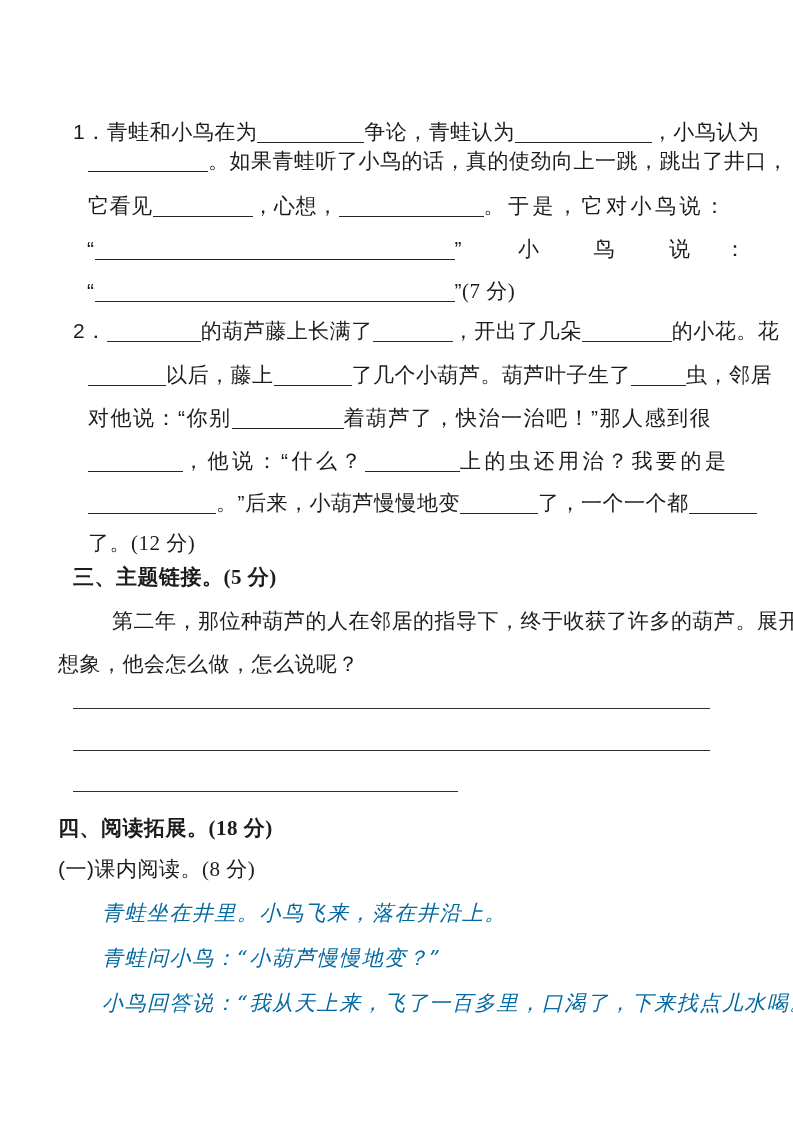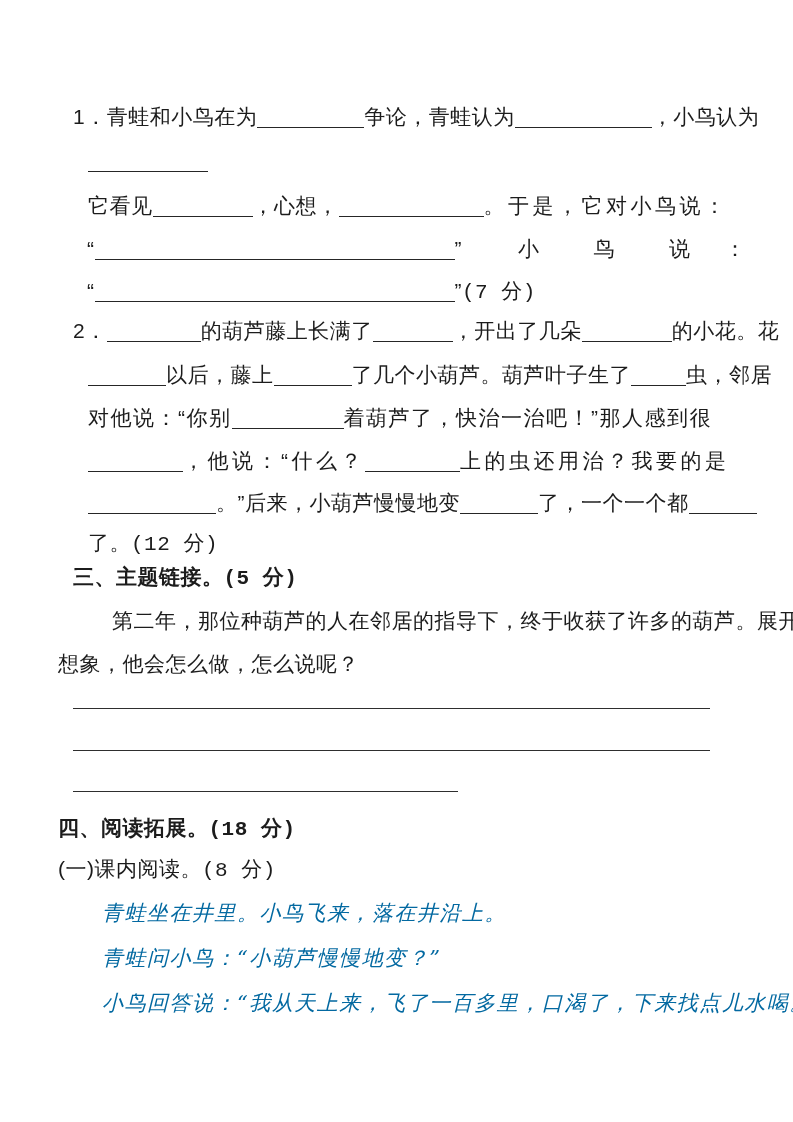--- a/index.html
+++ b/index.html
@@ -17,42 +17,42 @@
   .blank{
     display:inline-block;
     border-bottom:1.7px solid #262626;
     height:18px;vertical-align:-4px;
   }
   .rule{
     position:absolute;height:0;
     border-top:1.7px solid #2e2e2e;
   }
   .score{
-    font-family:Liberation Mono, monospace;
+    font-family:Liberation Serif, serif;
     letter-spacing:0.5px;
     margin-top:40px;
   }
   .bold{font-weight:700;}
   .sp3{letter-spacing:3.5px;text-align:right;}
   .sp15{letter-spacing:1.5px;}
   .kai{
     font-family:"DejaVu Serif","Liberation Serif",serif;
     font-style:italic;font-size:21px;color:#0369a1;letter-spacing:1.5px;
   }
   .wsp{display:inline-block;}
 </style>
 </head>
 <body>
 
-<div class="line" style="left:73px;top:104px;">
+<div class="line" style="left:73px;top:119px;">
   <span>1．</span><span>青蛙和小鸟在为</span><span class="blank" style="width:107px;"></span><span>争论，青蛙认为</span><span class="blank" style="width:137px;"></span><span>，小鸟认为</span>
 </div>
 
 <div class="line" style="left:88px;top:148px;">
-  <span class="blank" style="width:120px;"></span>
+  <span class="blank" style="width:120px;"></span><span>。如果青蛙听了小鸟的话，真的使劲向上一跳，跳出了井口，</span>
 </div>
 
 <div class="line" style="left:88px;top:193px;">
   <span>它看见</span><span class="blank" style="width:100px;"></span><span>，心想，</span><span class="blank" style="width:145px;"></span><span class="sp3">。于是，它对小鸟说：</span>
 </div>
 
 <div class="line" style="left:87px;top:236px;text-align:right;">
   <span>“</span><span class="blank" style="width:360px;"></span><span>”</span><span class="wsp" style="margin-left:56px;">小</span><span class="wsp" style="margin-left:54px;">鸟</span><span class="wsp" style="margin-left:54px;">说</span><span class="wsp" style="margin-left:34px;">：</span>
 </div>
 

